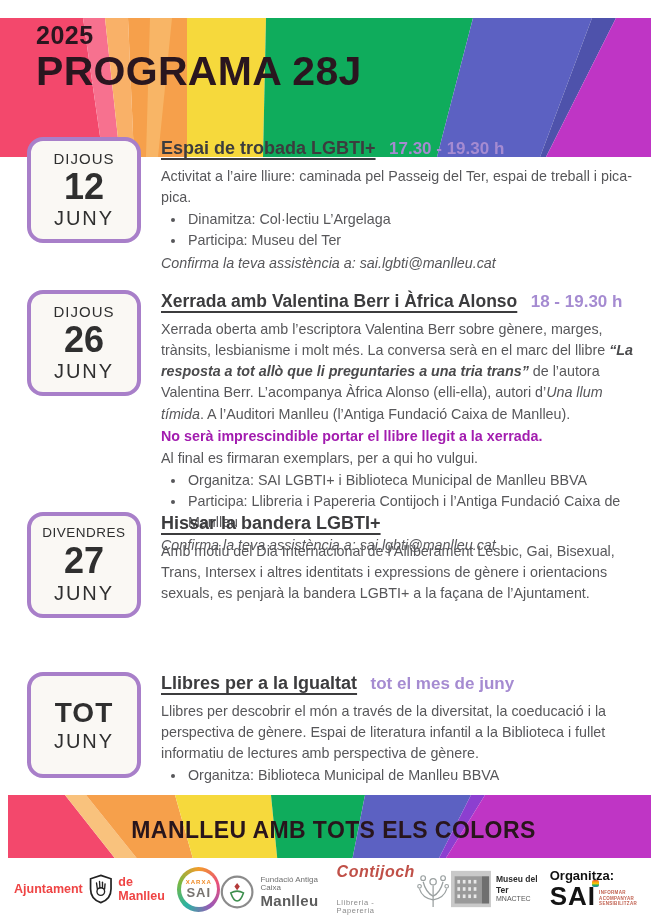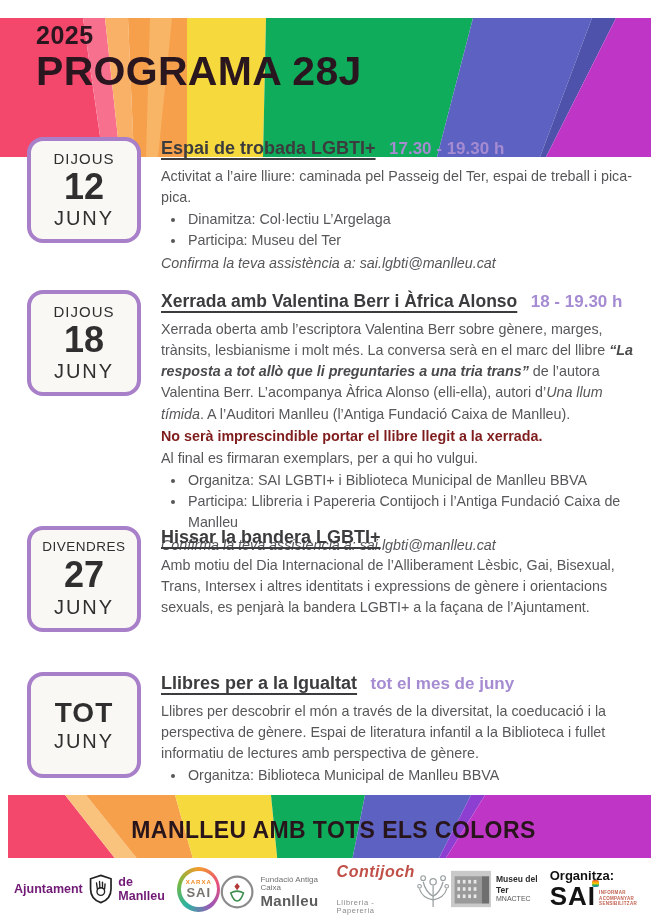--- a/index.html
+++ b/index.html
@@ -23,38 +23,38 @@
   .d-day.huge{font-size:28px;font-weight:700;letter-spacing:1px;}
   .d-num{font-size:36px;font-weight:700;line-height:1.1;}
   .d-month{font-size:20px;letter-spacing:2px;line-height:1.2;}
   .content{flex:1;min-width:0;padding-top:1px;}
   .titleline{white-space:nowrap;margin-bottom:7px;}
   .e-title{font-size:18px;font-weight:700;color:#3c3c3e;text-decoration:underline;
            text-decoration-thickness:1.5px;text-underline-offset:4px;}
   .e-time{font-size:17px;font-weight:700;color:#a58bd1;margin-left:9px;}
   .body{font-size:14.3px;color:#57575a;line-height:1.48;}
   .body p{margin:0 0 1px 0;}
-  .bold-line{font-weight:700;color:#7f1d1d;}
+  .bold-line{font-weight:700;color:#a21caf;}
   .bi{font-weight:700;font-style:italic;color:#4b4b4d;}
   .it{font-style:italic;}
   .body ul{margin:1px 0 1px 0;padding-left:25px;}
   .body li{margin:0;padding-left:2px;}
   .note{font-style:italic;margin-top:2px;}
 
   
   .banner{position:absolute;top:795px;left:8px;width:651px;height:71px;}
   .banner svg{position:absolute;top:0;left:0;width:100%;height:100%;}
   .banner-text{position:absolute;inset:0;display:flex;align-items:center;justify-content:center;
                font-size:23px;font-weight:800;color:#28151c;letter-spacing:.4px;}
 
   
   .footer{position:absolute;top:858px;left:0;width:651px;height:62px;background:#fff;
           display:flex;align-items:center;justify-content:space-between;padding:0 14px;box-sizing:border-box;}
   .lg{display:flex;align-items:center;}
-  .aj{gap:5px;font-weight:700;color:#701a75;font-size:12.5px;}
+  .aj{gap:5px;font-weight:700;color:#ef4444;font-size:12.5px;}
   .ring{width:45px;height:45px;border-radius:50%;
         background:conic-gradient(#f39c2b,#e94e7a,#9b59b6,#2bb3a3,#77b843,#f39c2b);
         display:flex;align-items:center;justify-content:center;}
   .ring-in{width:36px;height:36px;border-radius:50%;background:#fff;display:flex;flex-direction:column;
            align-items:center;justify-content:center;line-height:1;}
   .ring-top{font-size:6px;color:#f08a24;letter-spacing:1px;font-weight:700;}
   .ring-main{font-size:13px;font-weight:700;color:#77736f;letter-spacing:1px;margin-top:1px;}
   .fund{gap:6px;margin-top:6px;}
   .fund-txt{display:flex;flex-direction:column;line-height:1.05;}
   .fund-top{font-size:8px;color:#6f6f6f;}
@@ -123,42 +123,42 @@
           <li><span>Participa: Museu del Ter</span></li>
         </ul>
         <p class="note">Confirma la teva assistència a: sai.lgbti@manlleu.cat</p>
       </div>
     </div>
   </div>
 
   <div class="event" style="top:290px;">
     <div class="datebox">
       <div class="d-day">DIJOUS</div>
-      <div class="d-num">18</div>
+      <div class="d-num">26</div>
       <div class="d-month">JUNY</div>
     </div>
     <div class="content">
       <div class="titleline">
         <span class="e-title" style="font-size:17.5px;">Xerrada amb Valentina Berr i Àfrica Alonso</span>
         <span class="e-time">18 - 19.30 h</span>
       </div>
       <div class="body">
         <p><span>Xerrada oberta amb l’escriptora Valentina Berr sobre gènere, marges, trànsits, lesbianisme i molt més. La conversa serà en el marc del llibre </span><span class="bi">“La resposta a tot allò que li preguntaries a una tria trans”</span><span> de l’autora Valentina Berr. L’acompanya Àfrica Alonso (elli-ella), autori d’</span><span class="it">Una llum tímida</span><span>. A l’Auditori Manlleu (l’Antiga Fundació Caixa de Manlleu).</span></p>
         <p class="bold-line">No serà imprescindible portar el llibre llegit a la xerrada.</p>
         <p>Al final es firmaran exemplars, per a qui ho vulgui.</p>
         <ul>
           <li><span>Organitza: SAI LGBTI+ i Biblioteca Municipal de Manlleu BBVA</span></li>
           <li><span>Participa: Llibreria i Papereria Contijoch i l’Antiga Fundació Caixa de Manlleu</span></li>
         </ul>
         <p class="note">Confirma la teva assistència a: sai.lgbti@manlleu.cat</p>
       </div>
     </div>
   </div>
 
-  <div class="event" style="top:526px;">
+  <div class="event" style="top:512px;">
     <div class="datebox">
       <div class="d-day small">DIVENDRES</div>
       <div class="d-num">27</div>
       <div class="d-month">JUNY</div>
     </div>
     <div class="content">
       <div class="titleline">
         <span class="e-title">Hissar la bandera LGBTI+</span>
       </div>
       <div class="body">

